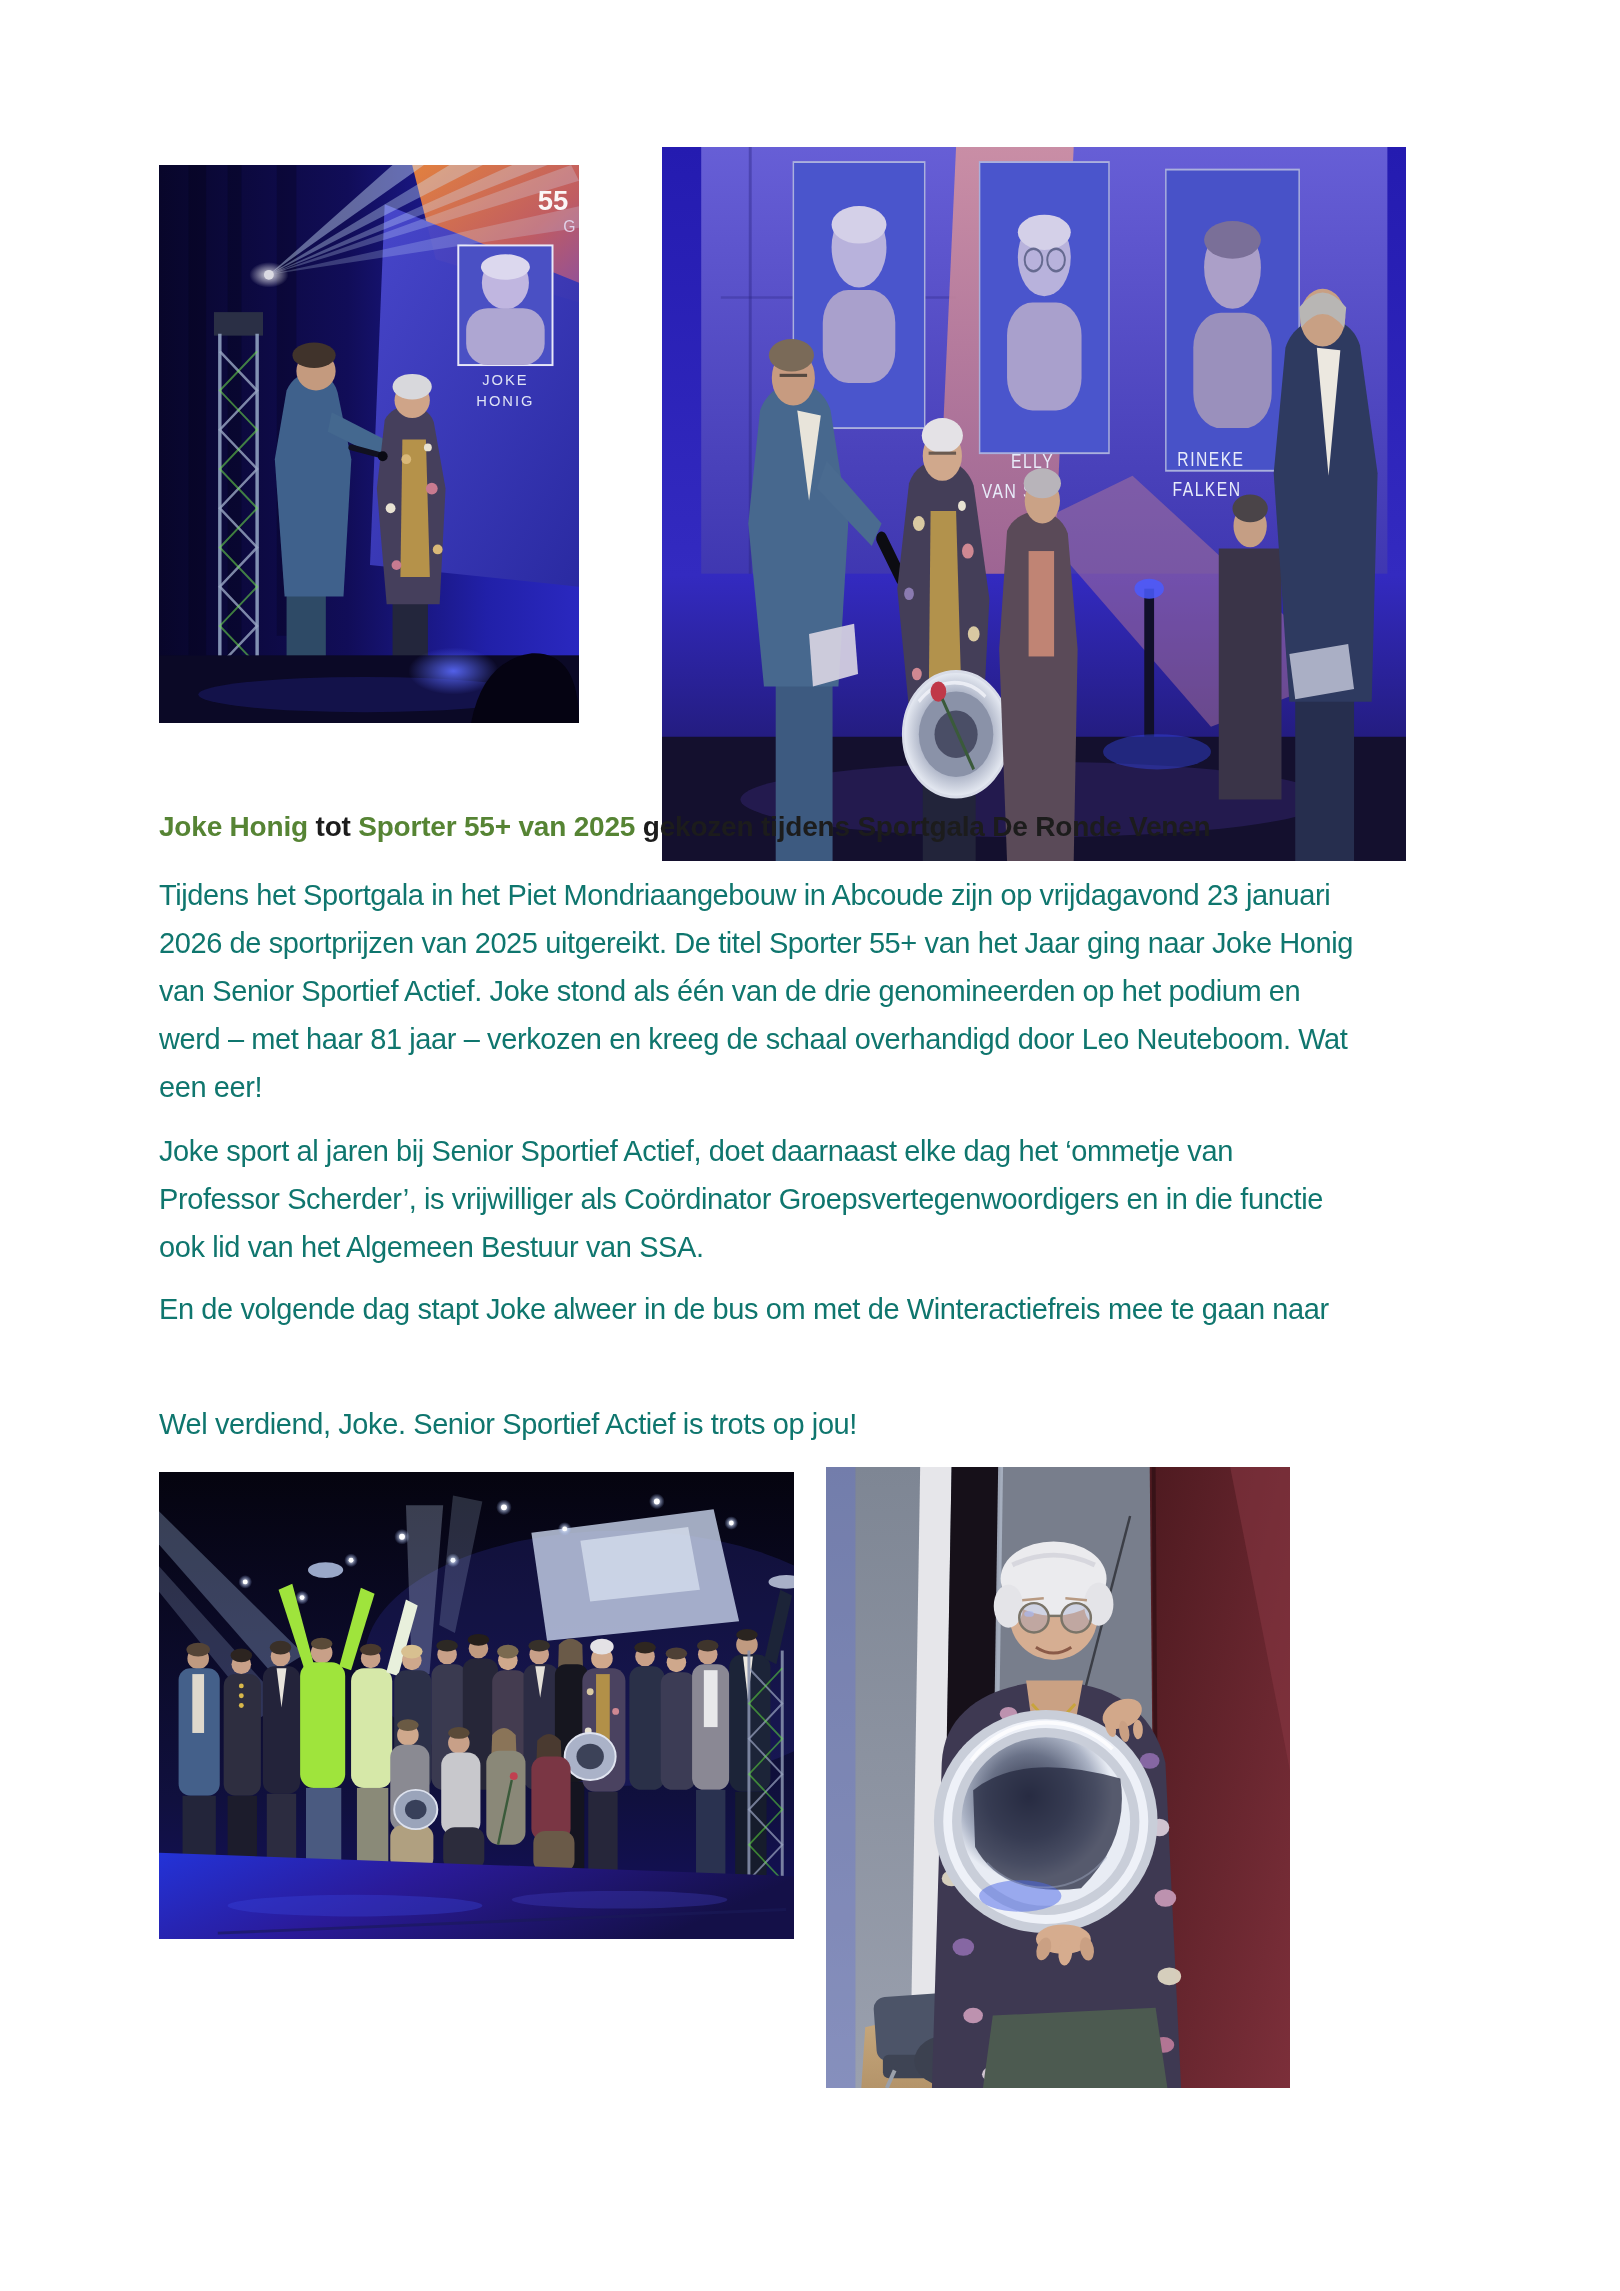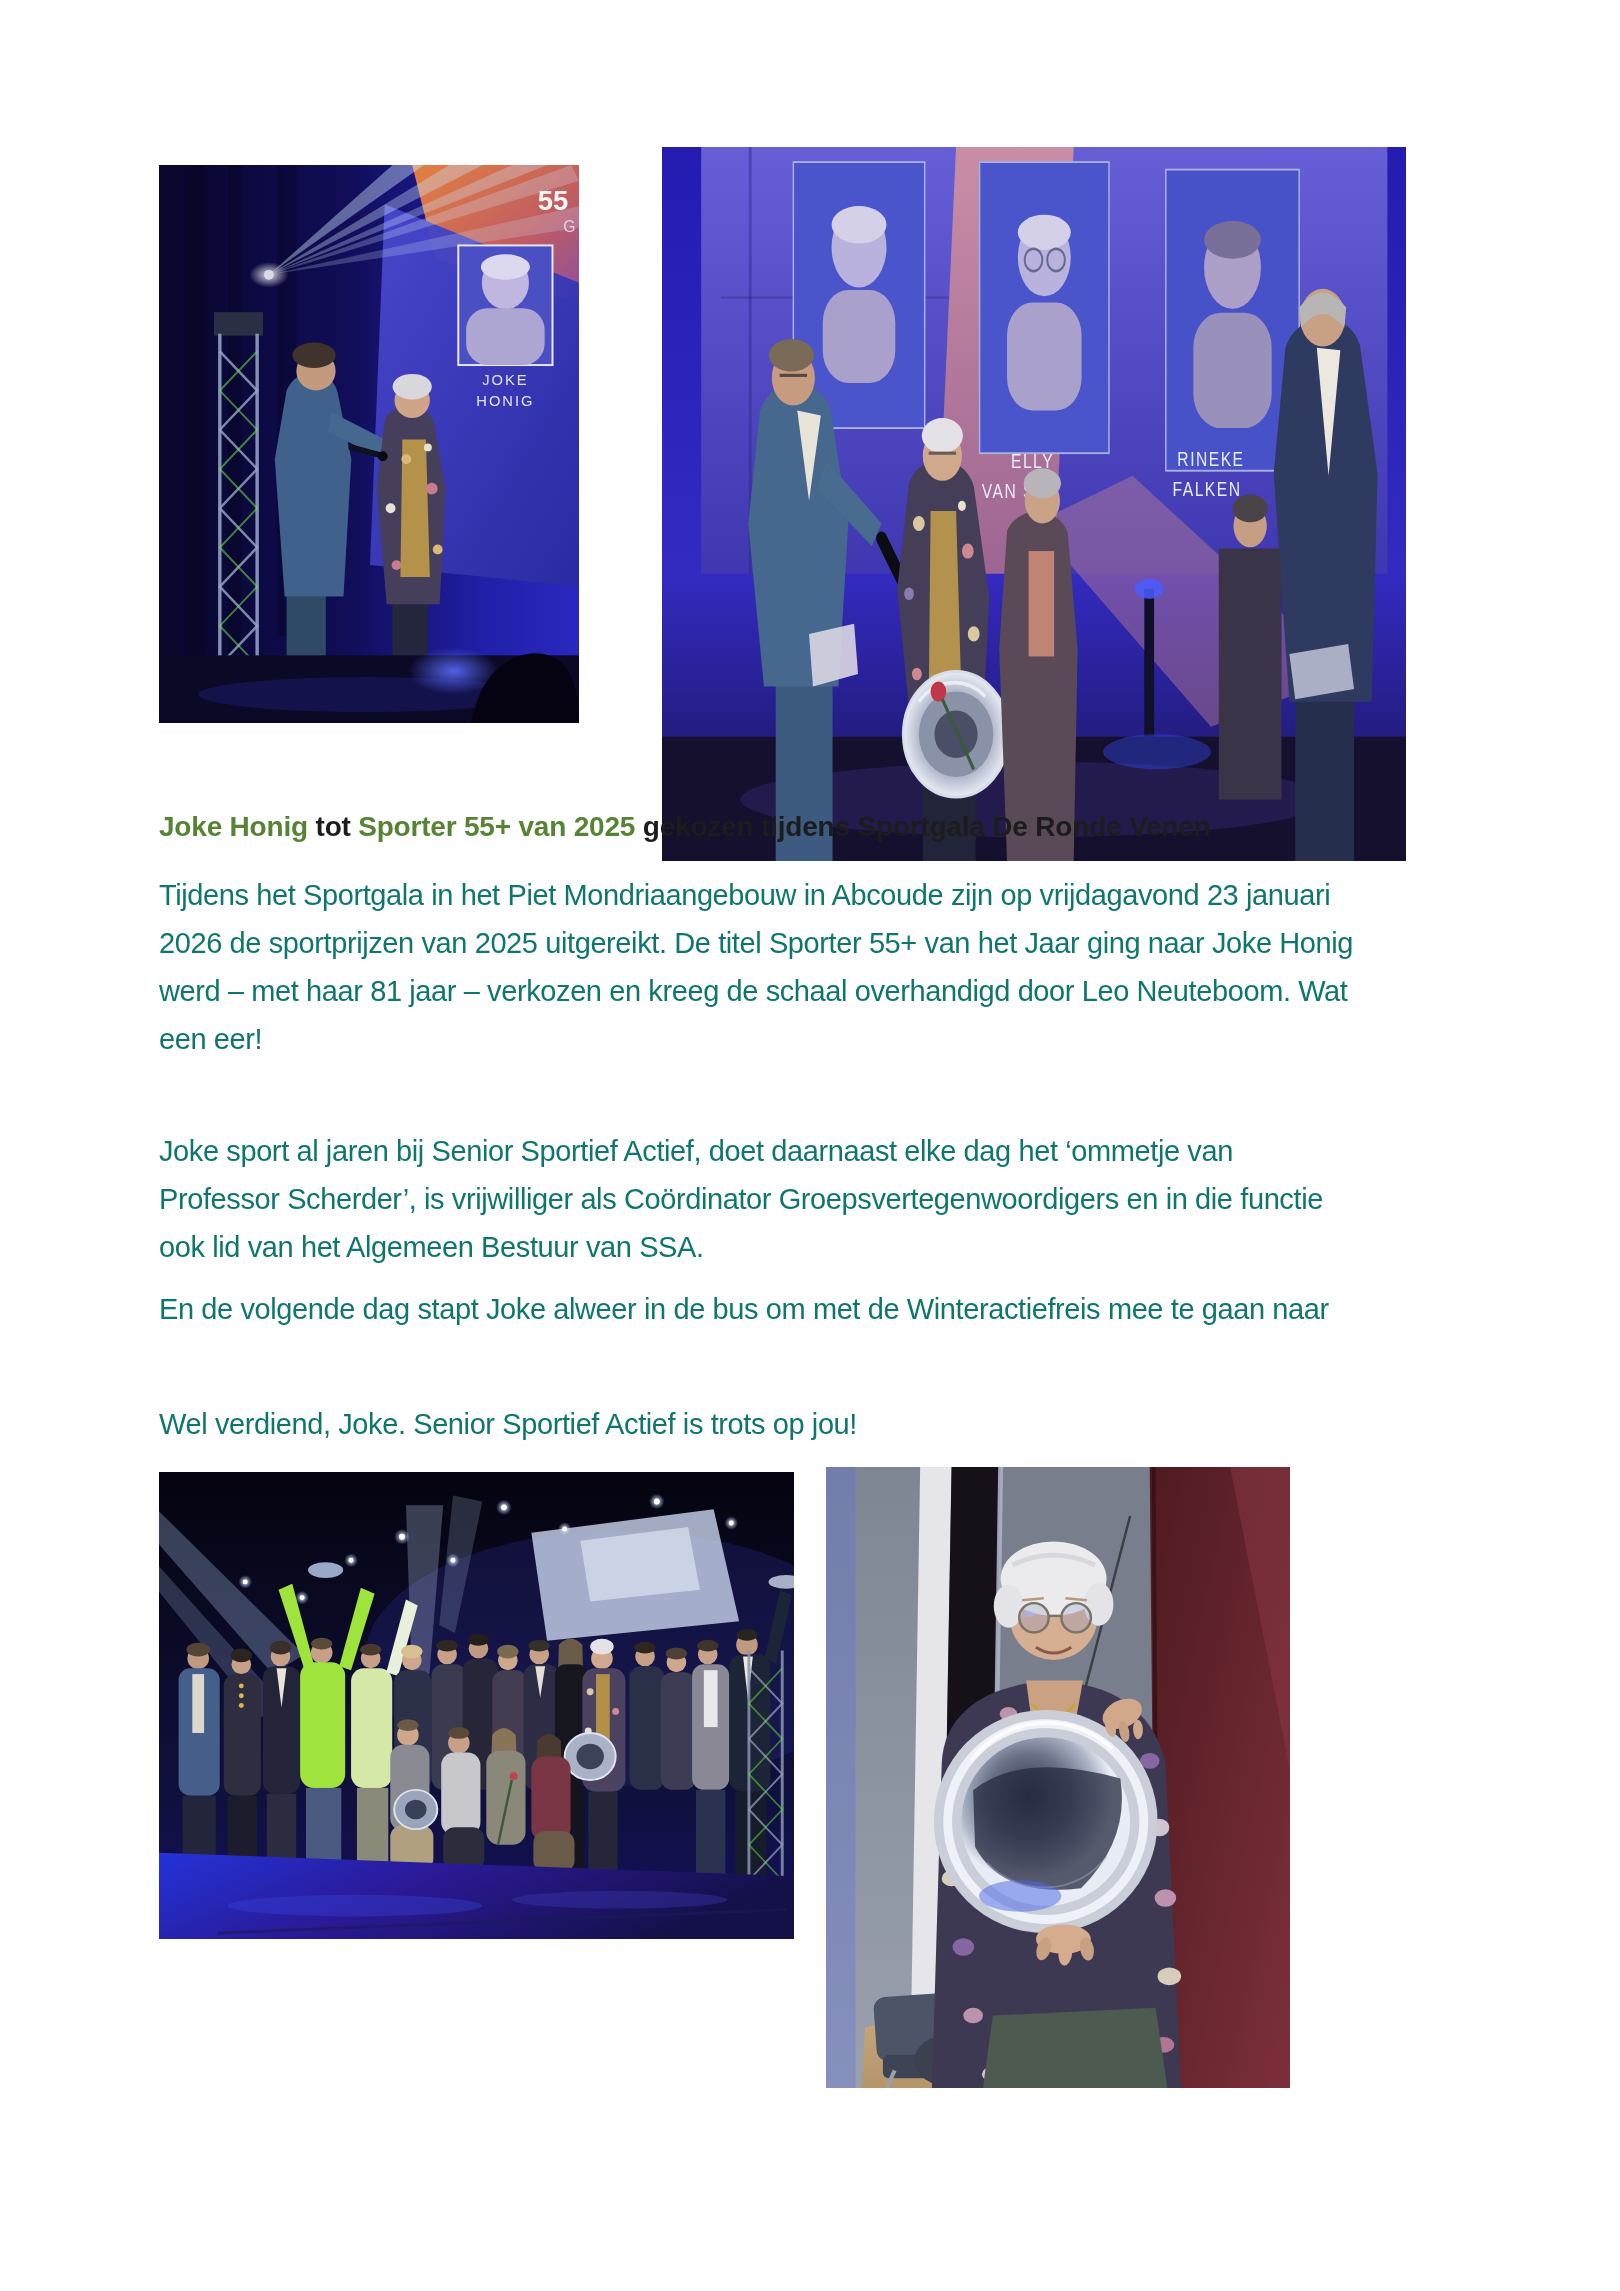--- a/index.html
+++ b/index.html
@@ -237,20 +237,21 @@
     </svg>
   </div>
 
   <div class="title">
     <span class="green">Joke Honig</span><span> tot </span><span class="green">Sporter 55+ van 2025</span><span> gekozen tijdens Sportgala De Ronde Venen</span>
   </div>
 
   <div class="para" id="para-1">
     <div class="line">Tijdens het Sportgala in het Piet Mondriaangebouw in Abcoude zijn op vrijdagavond 23 januari</div>
     <div class="line">2026 de sportprijzen van 2025 uitgereikt. De titel Sporter 55+ van het Jaar ging naar Joke Honig</div>
+    <div class="line">van Senior Sportief Actief. Joke stond als één van de drie genomineerden op het podium en</div>
     <div class="line">werd – met haar 81 jaar – verkozen en kreeg de schaal overhandigd door Leo Neuteboom. Wat</div>
     <div class="line">een eer!</div>
   </div>
   <div class="para" id="para-2">
     <div class="line">Joke sport al jaren bij Senior Sportief Actief, doet daarnaast elke dag het ‘ommetje van</div>
     <div class="line">Professor Scherder’, is vrijwilliger als Coördinator Groepsvertegenwoordigers en in die functie</div>
     <div class="line">ook lid van het Algemeen Bestuur van SSA.</div>
   </div>
   <div class="para" id="para-3">
     <div class="line">En de volgende dag stapt Joke alweer in de bus om met de Winteractiefreis mee te gaan naar</div>

